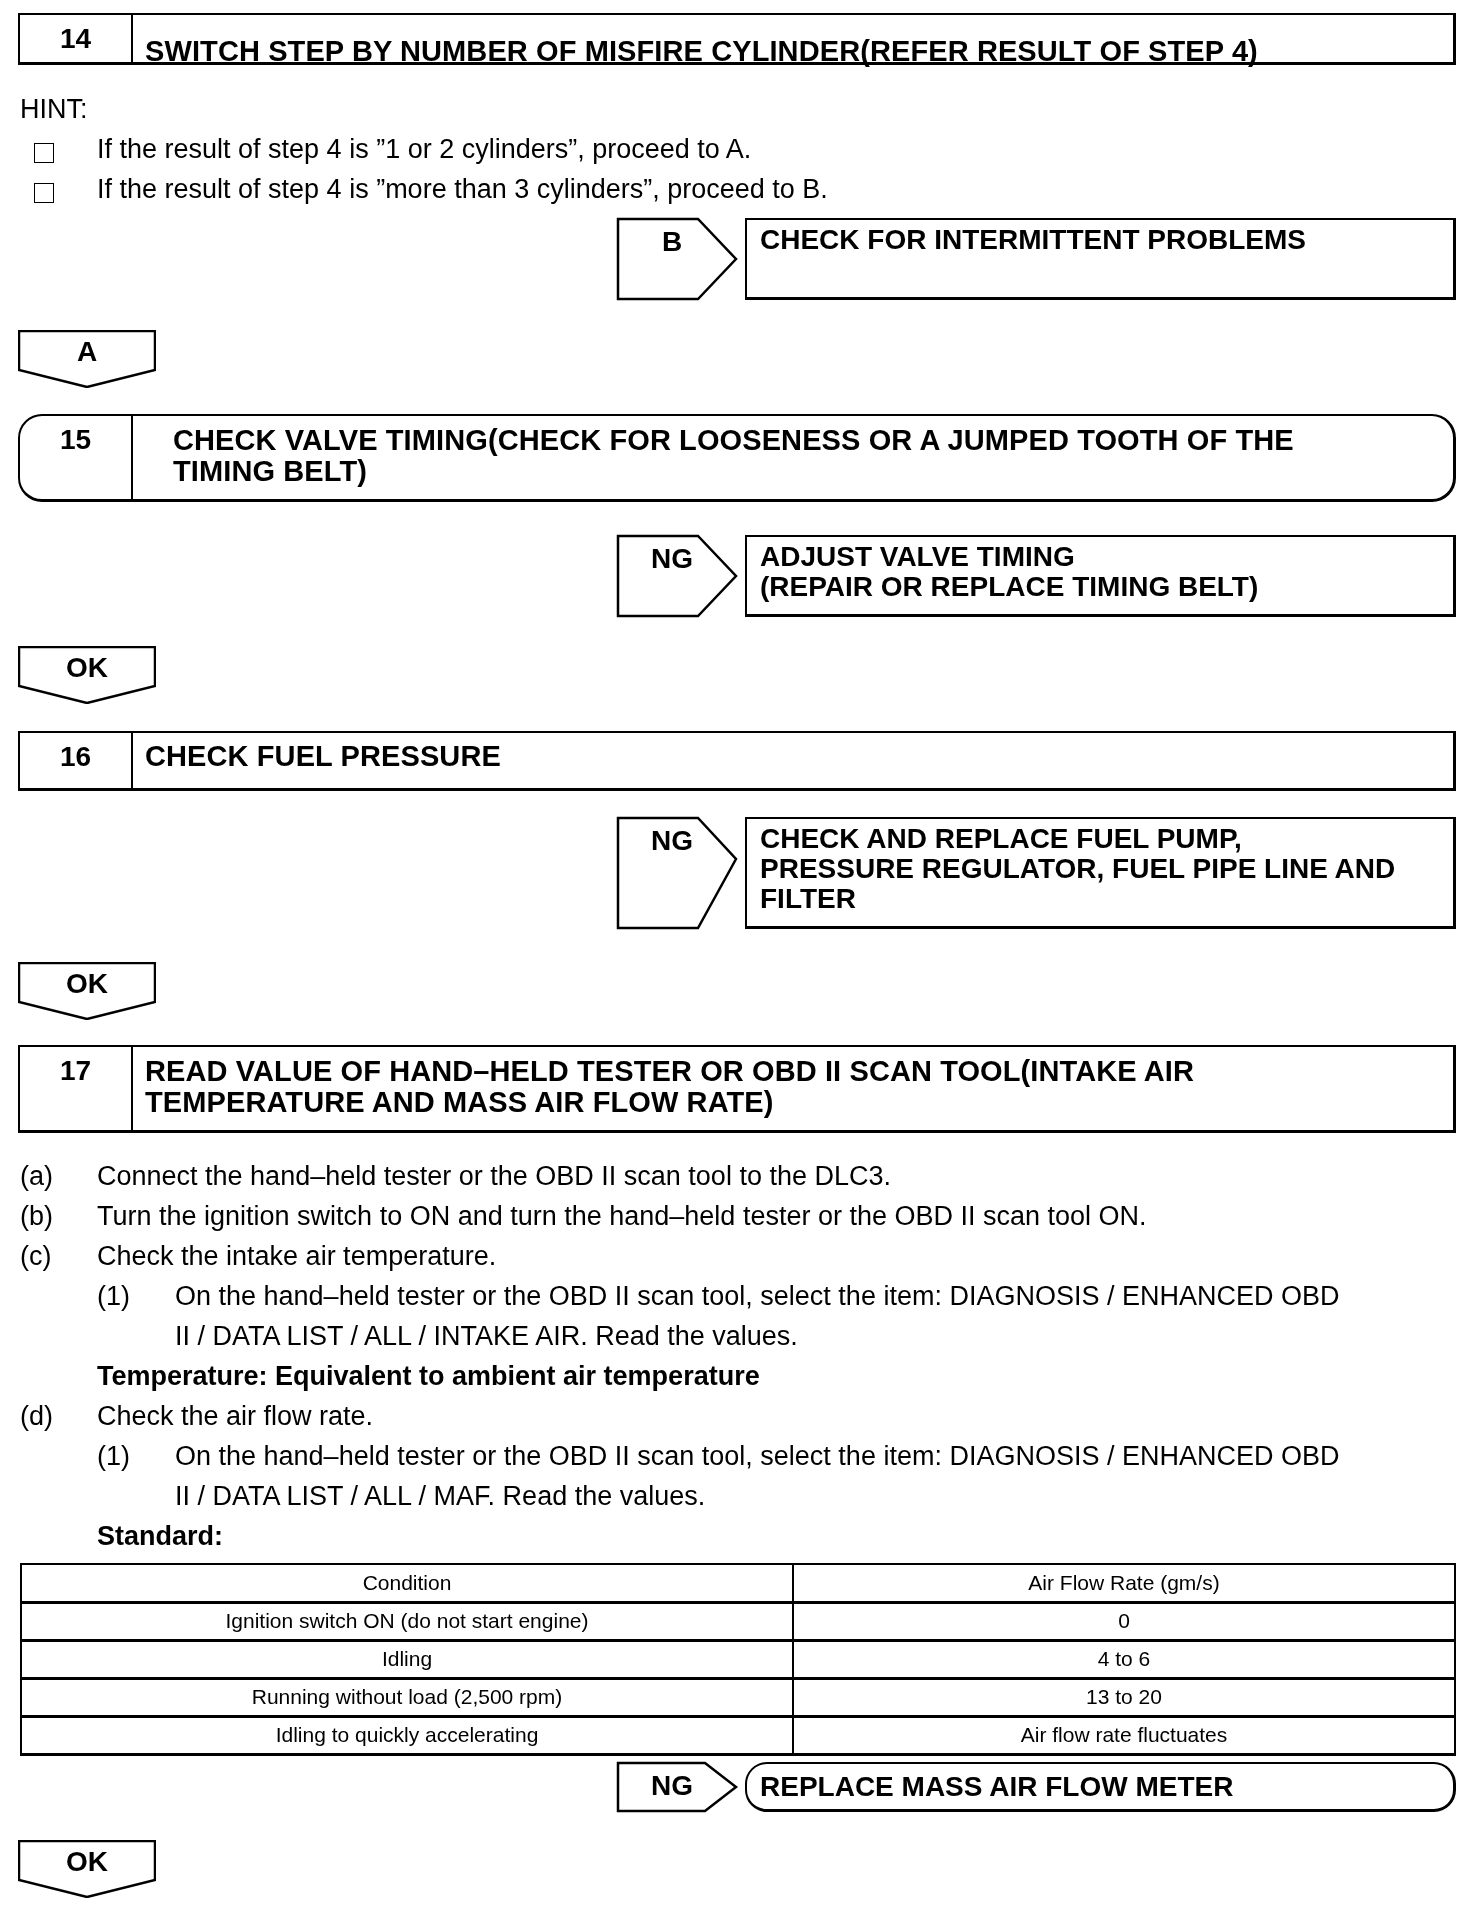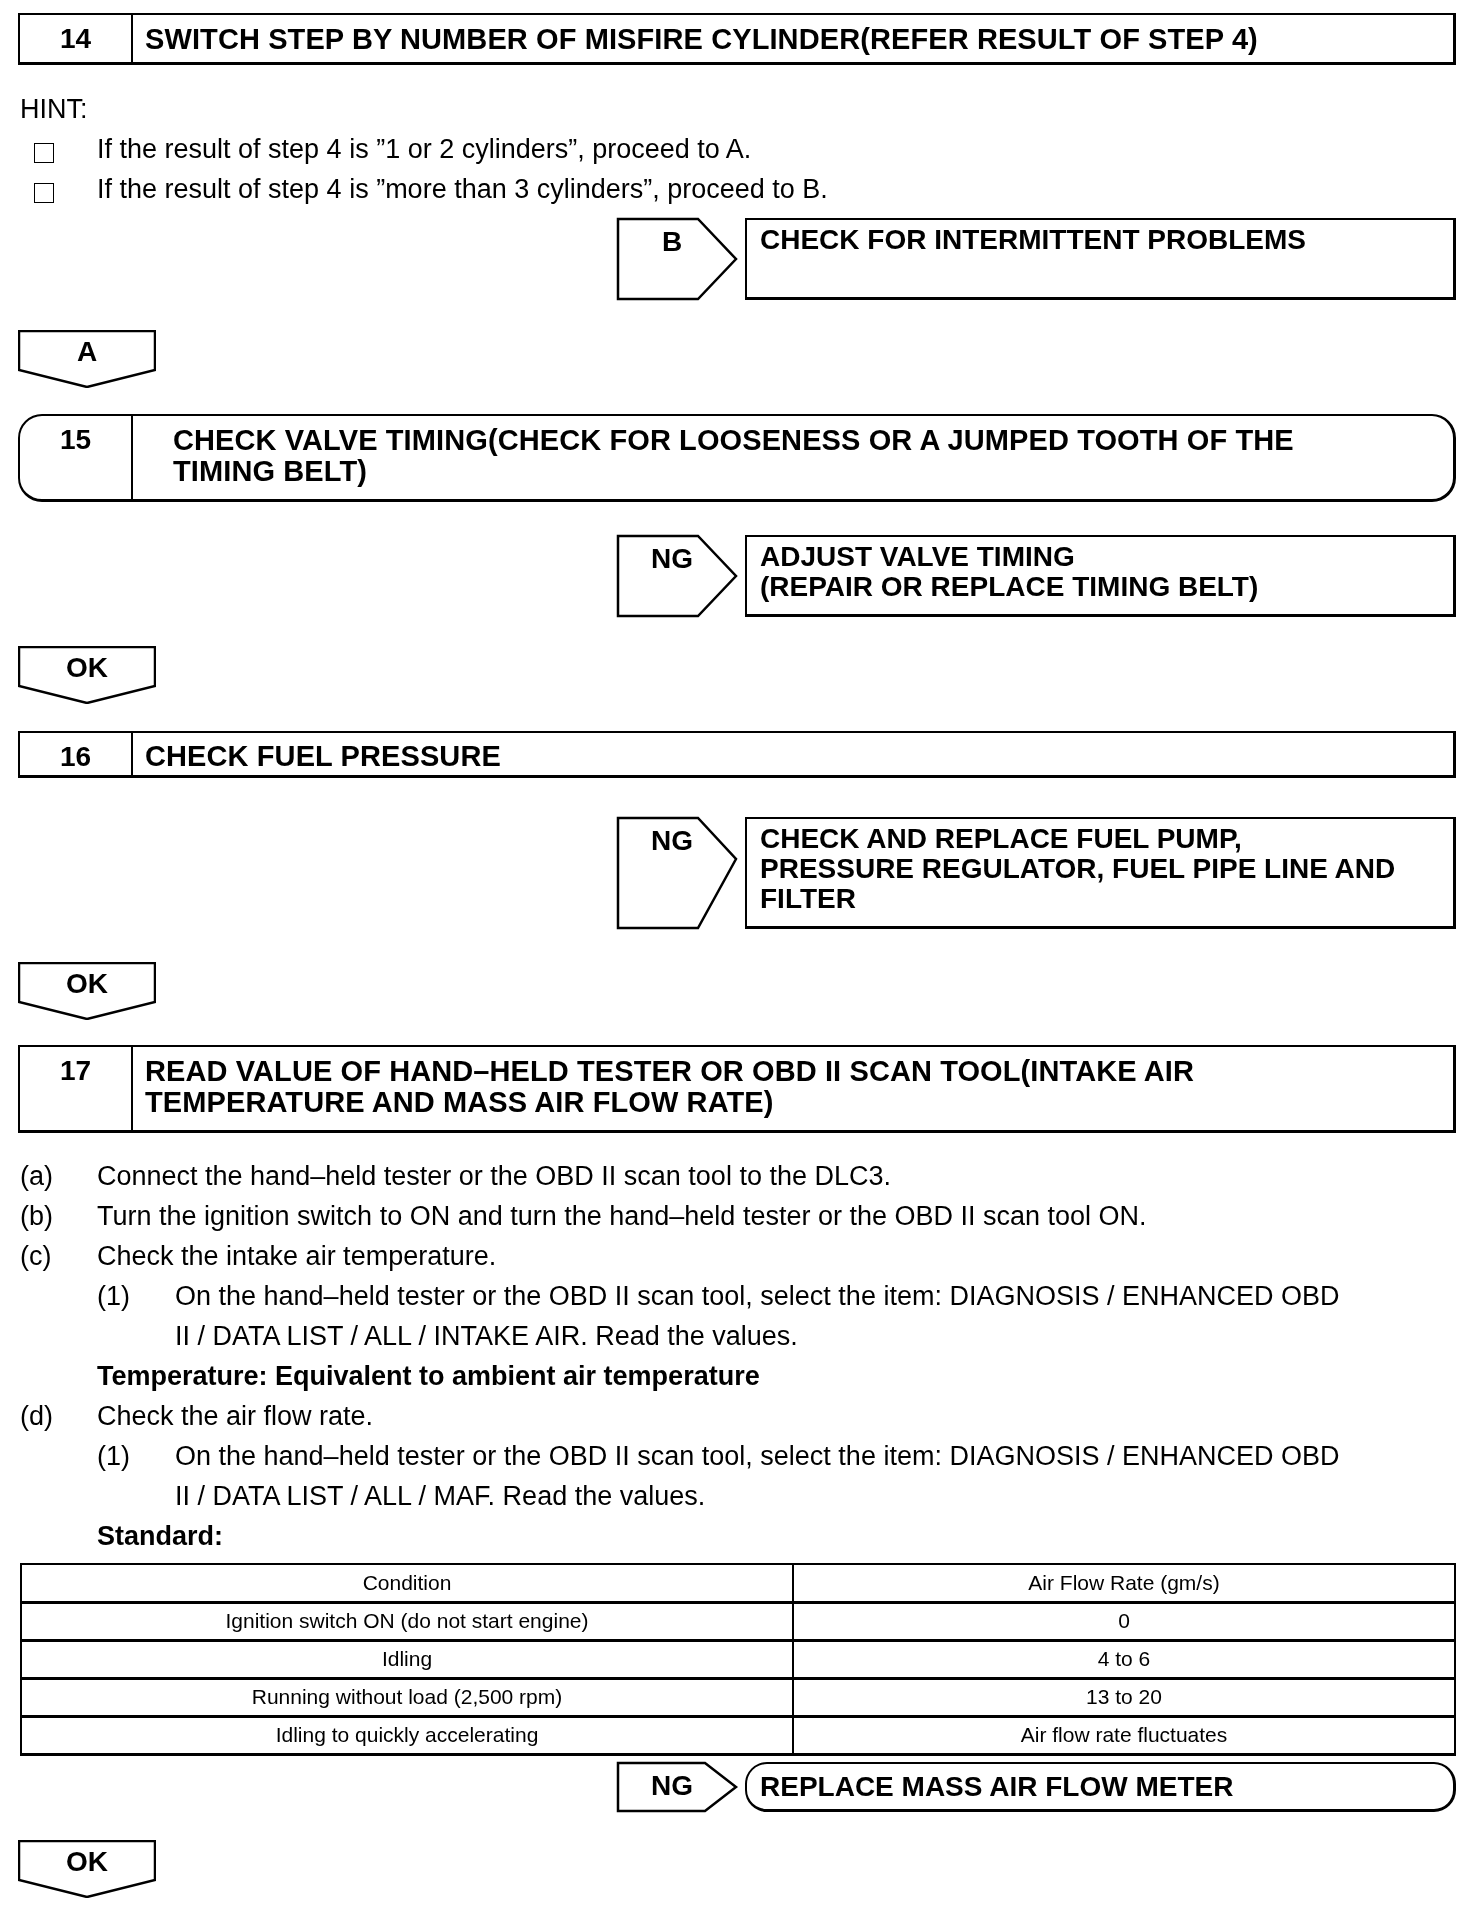--- a/index.html
+++ b/index.html
@@ -102,21 +102,21 @@
       font-weight: normal;
       padding: 0 4px;
     }
     table.std th:first-child, table.std td:first-child { width: 772px; }
   </style>
 </head>
 <body>
 
 <div class="step" style="top:13px; height:52px;">
   <div class="step-num">14</div>
-  <div class="step-title" style="padding-top:9px;">SWITCH STEP BY NUMBER OF MISFIRE CYLINDER(REFER RESULT OF STEP 4)</div>
+  <div class="step-title" style="padding-top:21px;">SWITCH STEP BY NUMBER OF MISFIRE CYLINDER(REFER RESULT OF STEP 4)</div>
 </div>
 
 <div class="txt" style="left:20px; top:93px;">HINT:</div>
 <div class="checkbox" style="left:34px; top:143px;"></div>
 <div class="txt" style="left:97px; top:133px;">If the result of step 4 is ”1 or 2 cylinders”, proceed to A.</div>
 <div class="checkbox" style="left:34px; top:183px;"></div>
 <div class="txt" style="left:97px; top:173px;">If the result of step 4 is ”more than 3 cylinders”, proceed to B.</div>
 
 <div class="branch" style="top:218px; width:120px; height:82px;">
   <svg width="120" height="82">
@@ -154,21 +154,21 @@
   <div>(REPAIR OR REPLACE TIMING BELT)</div>
 </div>
 
 <div class="down" style="top:646px;">
   <svg width="138" height="58">
     <polygon points="1,1 137,1 137,40 69,57 1,40" fill="#fff" stroke="#000" stroke-width="2.5"></polygon>
   </svg>
   <div class="down-label">OK</div>
 </div>
 
-<div class="step" style="top:731px; height:47px;">
+<div class="step" style="top:731px; height:60px;">
   <div class="step-num">16</div>
   <div class="step-title" style="padding-top:8px;">CHECK FUEL PRESSURE</div>
 </div>
 
 <div class="branch" style="top:817px; width:120px; height:112px;">
   <svg width="120" height="112">
     <polygon points="1,1 81,1 119,42 81,111 1,111" fill="#fff" stroke="#000" stroke-width="2.5"></polygon>
   </svg>
   <div class="branch-label" style="left:0; top:8px; width:110px;">NG</div>
 </div>

